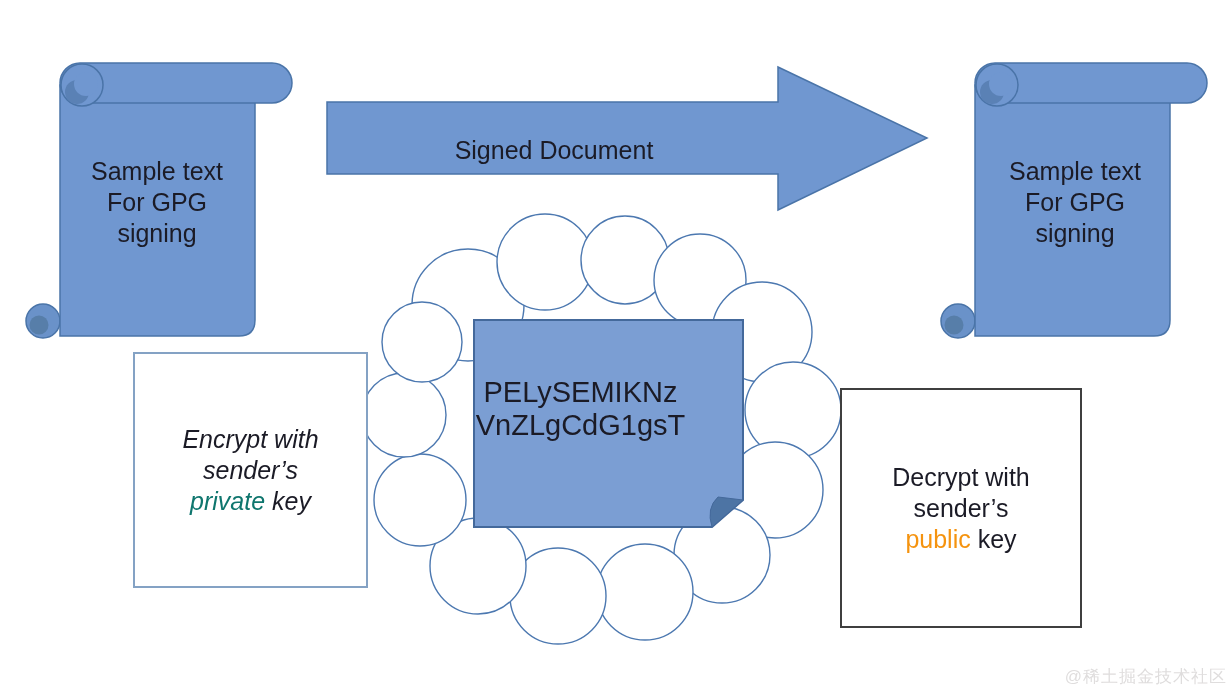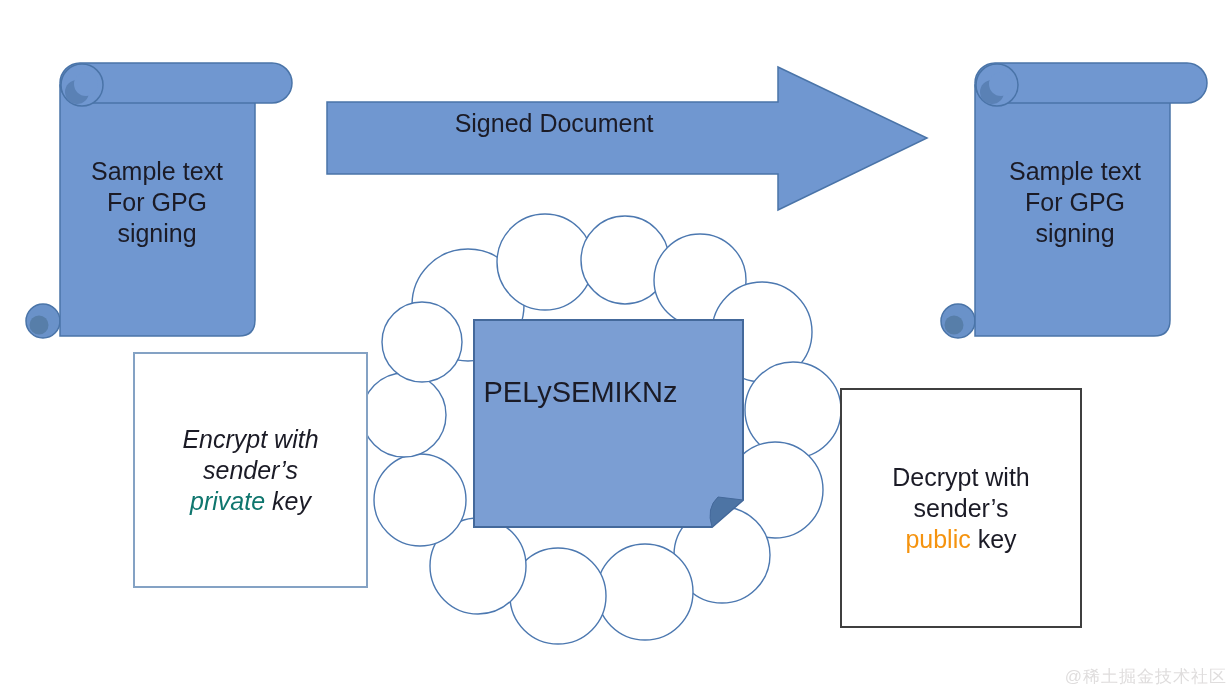--- a/index.html
+++ b/index.html
@@ -24,21 +24,21 @@
     text-align: center;
     color: #1b1b26;
     font-size: 25px;
     line-height: 31px;
     white-space: nowrap;
   }
   .scroll-text { width: 200px; top: 156px; }
   .scroll-text.left  { left: 57px;  }
   .scroll-text.right { left: 975px; }
   .arrow-label {
-    left: 404px; top: 110px; width: 300px;
+    left: 404px; top: 137px; width: 300px;
     line-height: 26px;
   }
   .note-text {
     left: 440px; top: 376px; width: 281px;
     font-size: 29px; line-height: 33px;
   }
   .plain-box {
     position: absolute;
     z-index: 2;
     background: #ffffff;
@@ -129,20 +129,21 @@
   <div class="overlay-text scroll-text right">
     <div>Sample text</div>
     <div>For GPG</div>
     <div>signing</div>
   </div>
 
   <div class="overlay-text arrow-label">Signed Document</div>
 
   <div class="overlay-text note-text">
     <div>PELySEMIKNz</div>
+    <div>VnZLgCdG1gsT</div>
   </div>
 
   <div class="plain-box box-left">
     <div class="box-text">
       <div>Encrypt with</div>
       <div>sender’s</div>
       <div><span class="hl-green">private</span><span> key</span></div>
     </div>
   </div>
 

